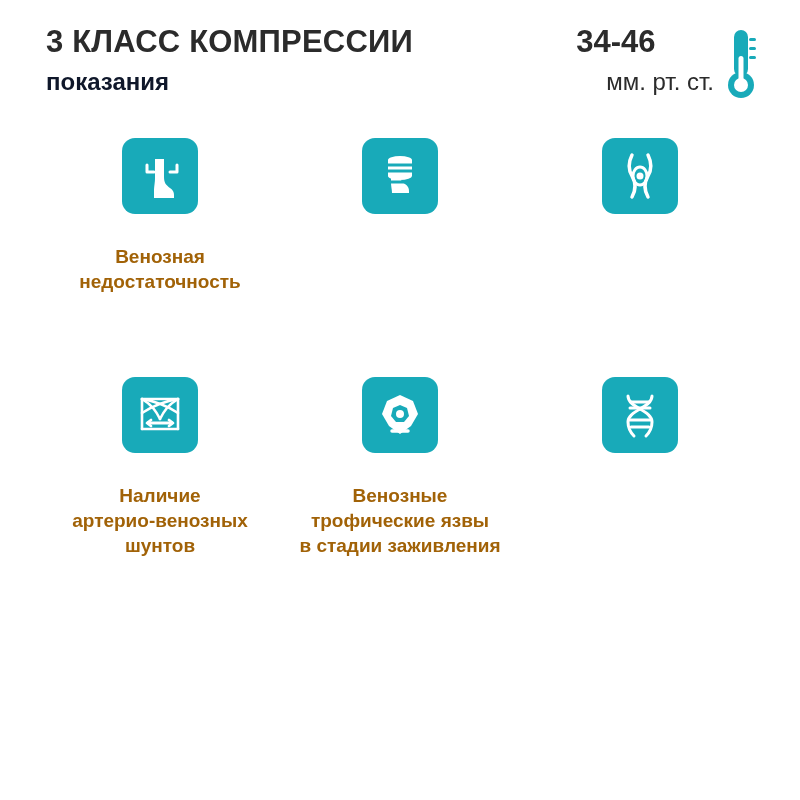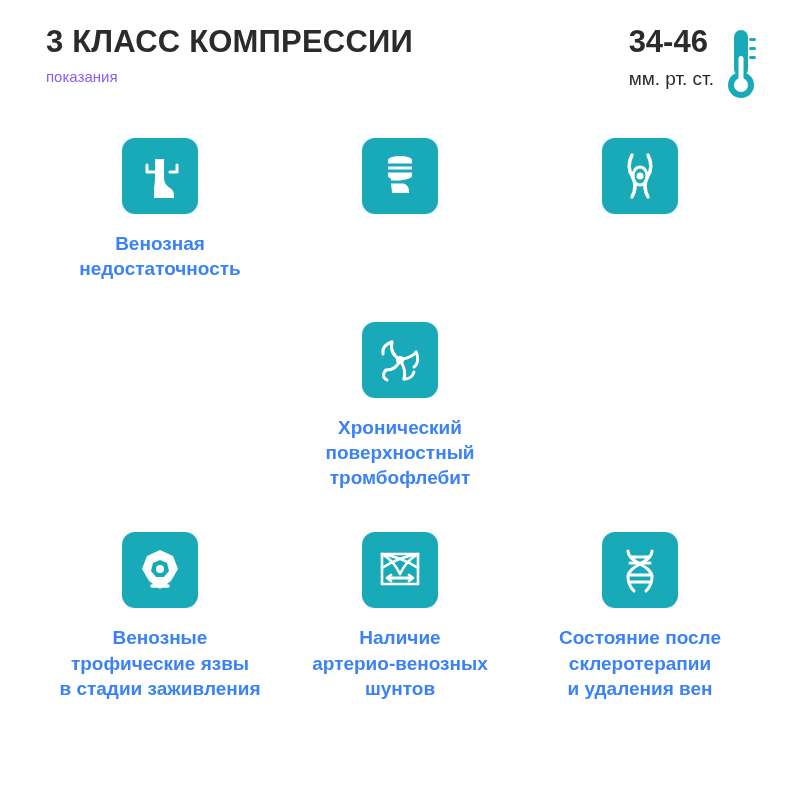--- a/index.html
+++ b/index.html
@@ -34,46 +34,47 @@
   }
   .title {
     font-size: 31px;
     font-weight: bold;
     letter-spacing: 0.2px;
     color: #2b2b2b;
     line-height: 1.05;
     white-space: nowrap;
   }
   .subtitle {
-    font-size: 15px;
-    font-weight: normal;
-    color: #8b5cf6;
+    font-size: 24px;
+    font-weight: bold;
+    color: #0f172a;
     margin-top: 9px;
   }
   .header-right {
     display: flex;
     align-items: flex-start;
     gap: 10px;
     padding-right: 8px;
   }
   .press-block {
     text-align: left;
   }
   .press-value {
     font-size: 31px;
     font-weight: bold;
     color: #2b2b2b;
     line-height: 1.05;
     white-space: nowrap;
   }
   .press-unit {
-    font-size: 19px;
+    font-size: 24px;
     color: #2b2b2b;
     margin-top: 9px;
     white-space: nowrap;
+    margin-left: 30px;
   }
   .thermo {
     margin-top: 2px;
   }
 
   
   .rows {
     margin-top: 20px;
   }
   .row {
@@ -93,25 +94,25 @@
   .tile {
     width: 76px;
     height: 76px;
     border-radius: 13px;
     background: #18aab9;
     display: flex;
     align-items: center;
     justify-content: center;
   }
   .caption {
-    margin-top: 17px;
+    margin-top: 30px;
     font-size: 19px;
     font-weight: bold;
     line-height: 1.33;
-    color: #3b82f6;
+    color: #a16207;
     white-space: pre-line;
   }
 
   .row-gap-1 { height: 40px; }
   .row-gap-2 { height: 42px; }
   svg { display: block; }
 </style>
 </head>
 <body>
 
@@ -181,61 +182,27 @@
           </svg>
         </div>
       </div>
 
     </div>
 
     <div class="row-gap-1"></div>
 
     <div class="row row-2">
 
-      <div class="cell">
-        <div class="tile">
-          <svg width="52" height="52" viewBox="0 0 52 52" aria-hidden="true">
-            <g fill="none" stroke="#ffffff" stroke-width="3" stroke-linecap="round">
-              <path d="M26 26 C20 22 16 16 18 8"></path>
-              <path d="M26 26 C32 24 38 24 42 18"></path>
-              <path d="M26 26 C24 32 20 36 12 36"></path>
-              <path d="M26 26 C30 32 32 38 30 45"></path>
-              <path d="M18 8 C12 10 8 14 9 20"></path>
-              <path d="M42 18 C45 24 44 30 40 33"></path>
-              <path d="M12 36 C8 40 9 44 13 46"></path>
-              <path d="M30 45 C35 45 39 42 40 38"></path>
-            </g>
-            <circle cx="26" cy="26" r="4" fill="#ffffff"></circle>
-          </svg>
-        </div>
-        <div class="caption">Хронический
-поверхностный
-тромбофлебит</div>
-      </div>
 
 
     </div>
 
     <div class="row-gap-2"></div>
 
     <div class="row row-3">
-
-      <div class="cell">
-        <div class="tile">
-          <svg width="50" height="50" viewBox="0 0 50 50" aria-hidden="true">
-            <path d="M25 5 l13 6 l5 13 l-7 12 l-11 8 l-11 -8 l-7 -12 l5 -13 z" fill="#ffffff"></path>
-            <path d="M25 15 l7 3 l2 8 l-5 6 h-8 l-5 -6 l2 -8 z" fill="#18aab9"></path>
-            <circle cx="25" cy="24" r="4" fill="#ffffff"></circle>
-            <path d="M17 41 h16" stroke="#ffffff" stroke-width="3.5" stroke-linecap="round"></path>
-          </svg>
-        </div>
-        <div class="caption">Венозные
-трофические язвы
-в стадии заживления</div>
-      </div>
 
       <div class="cell">
         <div class="tile">
           <svg width="52" height="52" viewBox="0 0 52 52" aria-hidden="true">
             <g fill="none" stroke="#ffffff" stroke-width="2.6" stroke-linecap="round">
               <path d="M8 10 h36"></path>
               <path d="M8 10 v30"></path>
               <path d="M44 10 v30"></path>
               <path d="M8 40 h36"></path>
               <path d="M8 10 C18 16 22 22 26 30"></path>
@@ -249,31 +216,42 @@
           </svg>
         </div>
         <div class="caption">Наличие
 артерио-венозных
 шунтов</div>
       </div>
 
       <div class="cell">
         <div class="tile">
           <svg width="50" height="50" viewBox="0 0 50 50" aria-hidden="true">
+            <path d="M25 5 l13 6 l5 13 l-7 12 l-11 8 l-11 -8 l-7 -12 l5 -13 z" fill="#ffffff"></path>
+            <path d="M25 15 l7 3 l2 8 l-5 6 h-8 l-5 -6 l2 -8 z" fill="#18aab9"></path>
+            <circle cx="25" cy="24" r="4" fill="#ffffff"></circle>
+            <path d="M17 41 h16" stroke="#ffffff" stroke-width="3.5" stroke-linecap="round"></path>
+          </svg>
+        </div>
+        <div class="caption">Венозные
+трофические язвы
+в стадии заживления</div>
+      </div>
+
+      <div class="cell">
+        <div class="tile">
+          <svg width="50" height="50" viewBox="0 0 50 50" aria-hidden="true">
             <g fill="none" stroke="#ffffff" stroke-width="3" stroke-linecap="round">
               <path d="M13 6 C13 18 37 20 37 32 C37 40 33 44 31 46"></path>
               <path d="M37 6 C37 18 13 20 13 32 C13 40 17 44 19 46"></path>
               <path d="M16 12 h18"></path>
               <path d="M15 18 h20"></path>
               <path d="M15 30 h20"></path>
               <path d="M16 37 h18"></path>
             </g>
           </svg>
         </div>
-        <div class="caption">Состояние после
-склеротерапии
-и удаления вен</div>
       </div>
 
     </div>
 
   </div>
 </div>
 
 </body></html>

